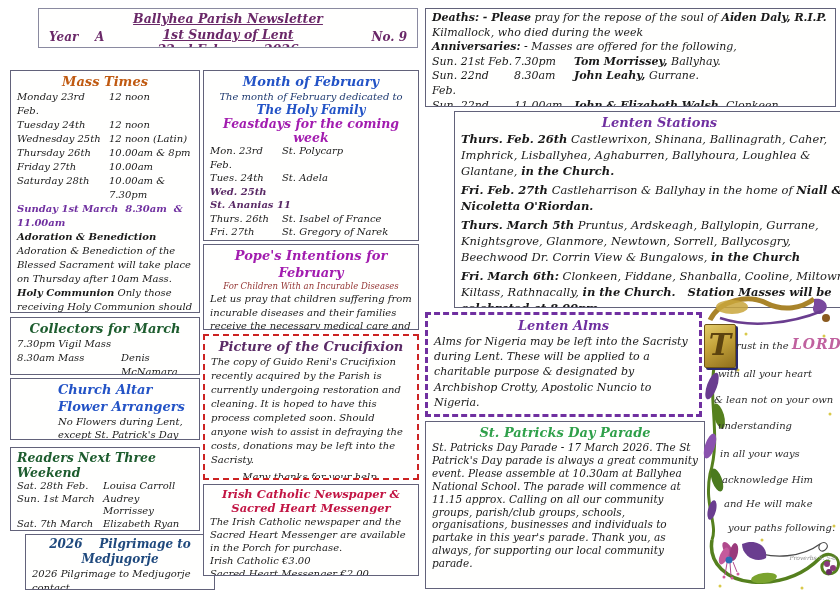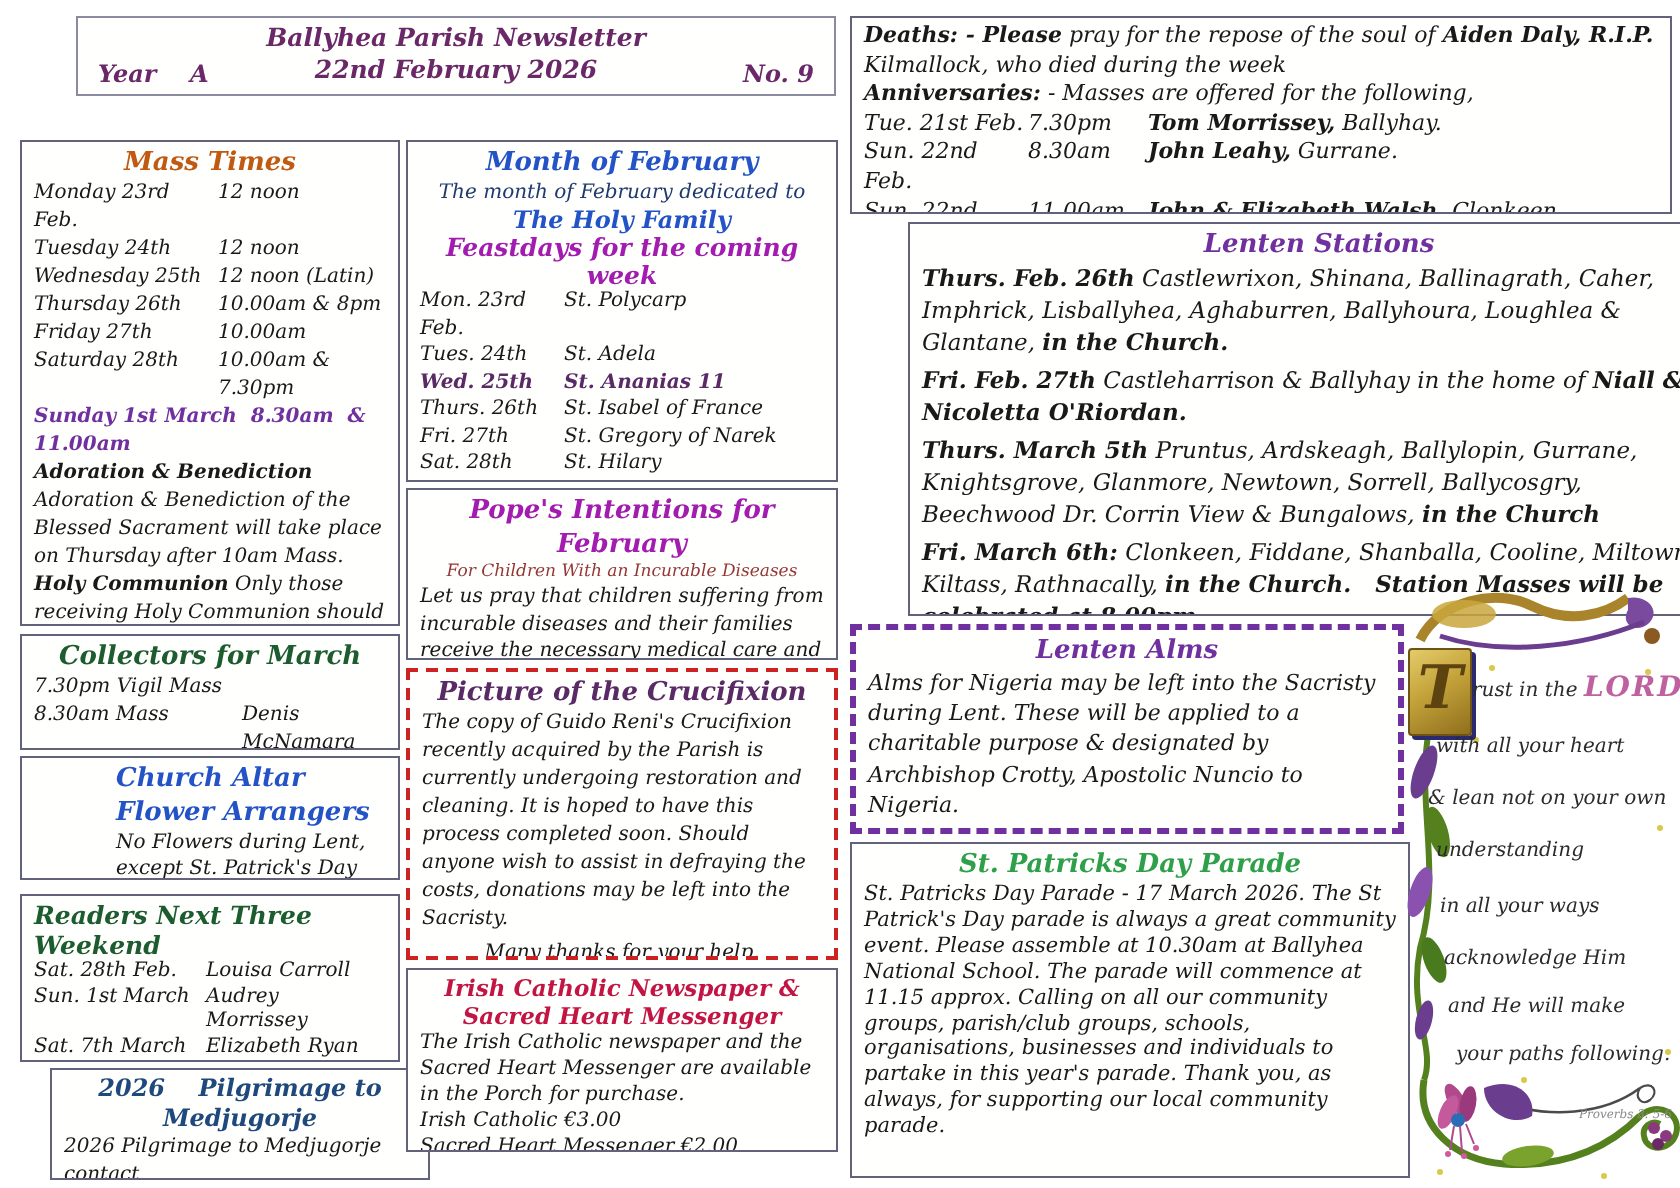--- a/index.html
+++ b/index.html
@@ -13,27 +13,27 @@
   .pre{white-space:pre-wrap;}
   .row{display:flex;}
   
   .c-hdr{color:#6a2868;}
   .c-orange{color:#c05a11;}
   .c-green{color:#1d5c2e;}
   .c-blue{color:#2353c6;}
   .c-navy{color:#1f3a70;}
   .c-red{color:#a21caf;}
   .c-purple{color:#7030a0;}
-  .c-dkpurple{color:#5a2a66;}
+  .c-dkpurple{color:#5a2a66;flex-direction:column;}
   .c-crimson{color:#c21544;}
   .c-teal{color:#1f497d;}
   .c-pgreen{color:#2fa04a;}
   .c-maroon{color:#943634;}
   
-  .hdr{left:38px;top:8px;width:380px;height:40px;border-color:#8a8aa0;}
+  .hdr{left:38px;top:8px;width:380px;height:40px;border-color:#8a8aa0;text-decoration:underline;}
   .hdr .l{font-weight:700;font-size:12.5px;line-height:15.5px;}
   .hdr .yr{position:absolute;left:10px;bottom:3px;font-weight:700;font-size:12px;}
   .hdr .no{position:absolute;right:10px;bottom:3px;font-weight:700;font-size:12px;}
   
   .lcol{font-size:10px;line-height:14px;}
   .lcol .c1{width:92px;flex-shrink:0;}
   .readers-row .c1{width:86px;}
   .coll-row .c1{width:104px;}
   .readers{line-height:12.5px;}
   
@@ -59,20 +59,21 @@
   .art .lord{font-size:14px;font-weight:700;color:#c0619f;letter-spacing:1px;}
   .art .attr{position:absolute;right:4px;top:260px;font-size:6px;color:#8a8a8a;}
 </style>
 </head>
 <body>
 
 <div class="page">
 
   <div class="box hdr tc c-hdr">
     <div class="l">Ballyhea Parish Newsletter</div>
+    <div class="l">1st Sunday of Lent</div>
     <div class="l">22nd February 2026</div>
     <div class="yr pre">Year    A</div>
     <div class="no">No. 9</div>
   </div>
 
   <div class="box lcol" style="left:10px;top:70px;width:190px;height:243px;">
     <div class="ttl c-orange">Mass Times</div>
     <div class="row">
         <span class="c1">Monday 23rd Feb.</span>
         <span>12 noon</span>
@@ -201,21 +202,21 @@
     <div class="tc b c-crimson" style="font-size:11.5px;line-height:14px;">Sacred Heart Messenger</div>
     <div>The Irish Catholic newspaper and the Sacred Heart Messenger are available in the Porch for purchase.</div>
     <div>Irish Catholic €3.00</div>
     <div>Sacred Heart Messenger €2.00</div>
   </div>
 
   <div class="box rcol" style="left:425px;top:8px;width:411px;height:99px;">
     <div><span class="b">Deaths: - Please</span><span> pray for the repose of the soul of </span><span class="b">Aiden Daly, R.I.P.</span><span> Kilmallock, who died during the week</span></div>
     <div><span class="b">Anniversaries:</span><span> - Masses are offered for the following,</span></div>
     <div class="row ann-row">
-        <span class="a1">Tue. 21st Feb.</span>
+        <span class="a1">Sun. 21st Feb.</span>
         <span class="a2">7.30pm</span>
         <span><span class="b">Tom Morrissey,</span><span> Ballyhay.</span></span>
       </div>
     <div class="row ann-row">
         <span class="a1">Sun. 22nd Feb.</span>
         <span class="a2">8.30am</span>
         <span><span class="b">John Leahy,</span><span> Gurrane.</span></span>
       </div>
     <div class="row ann-row">
         <span class="a1">Sun. 22nd Feb.</span>

